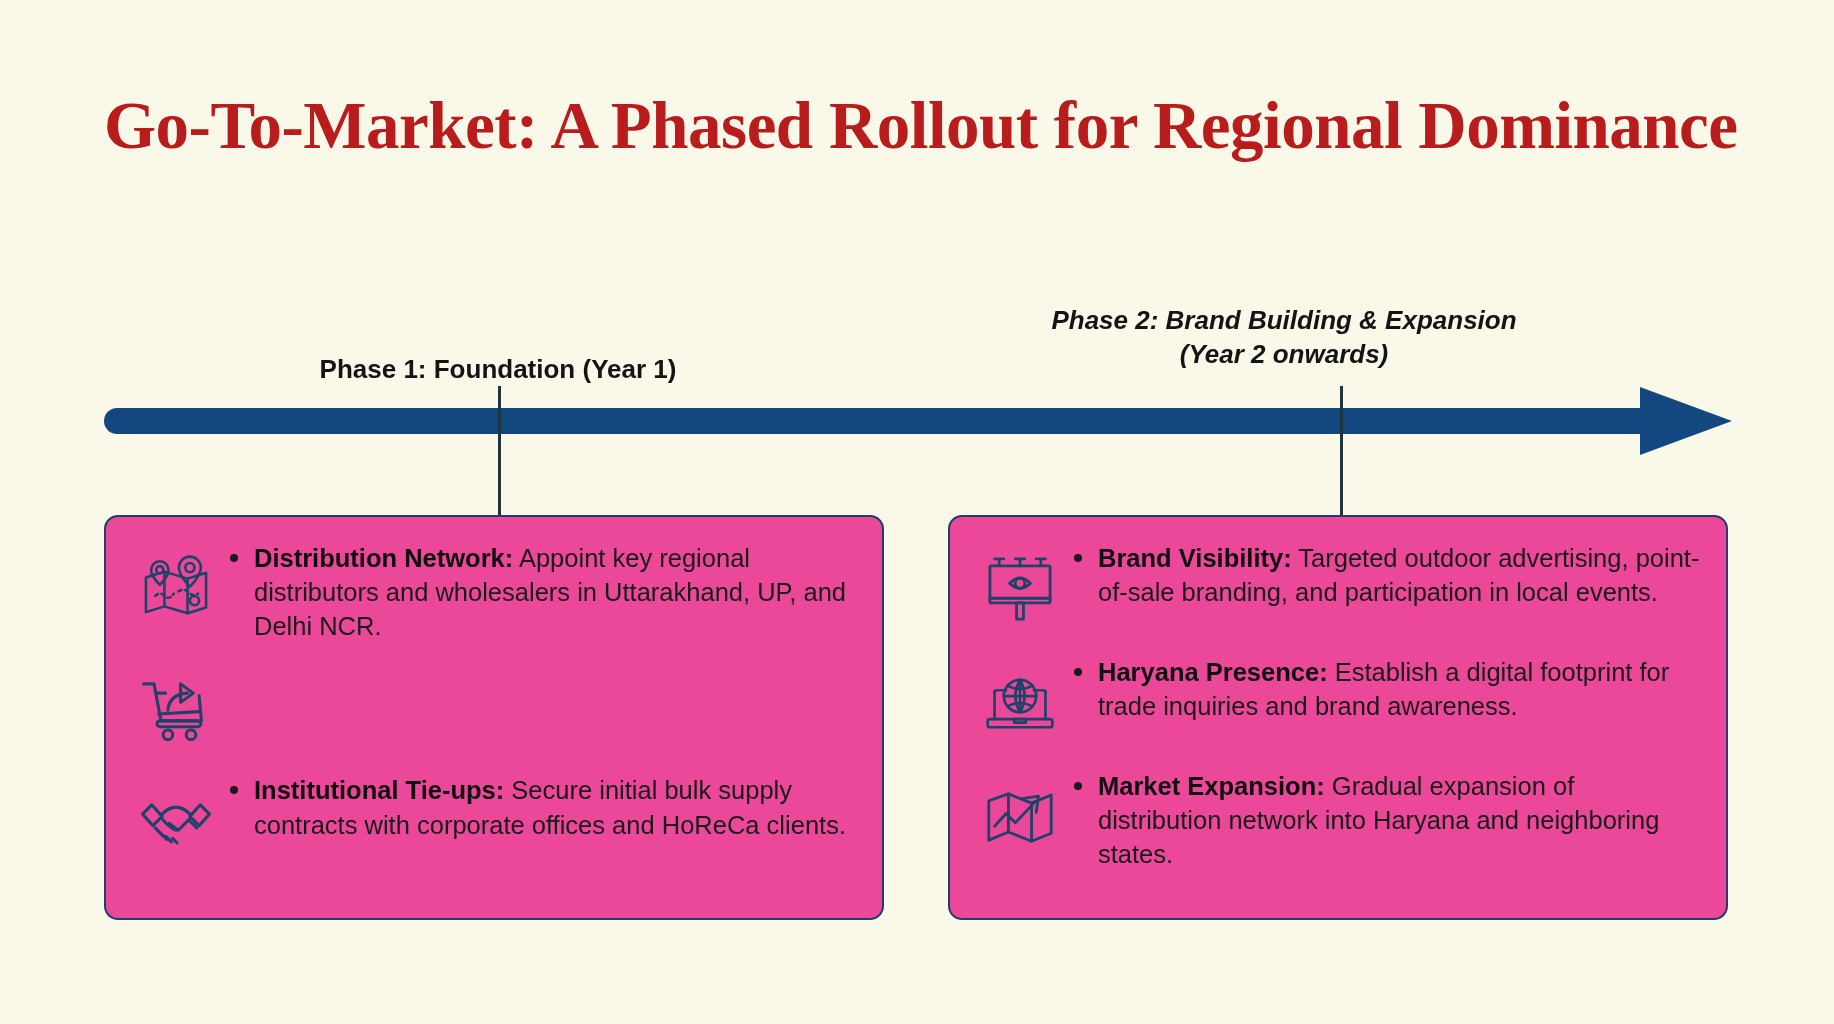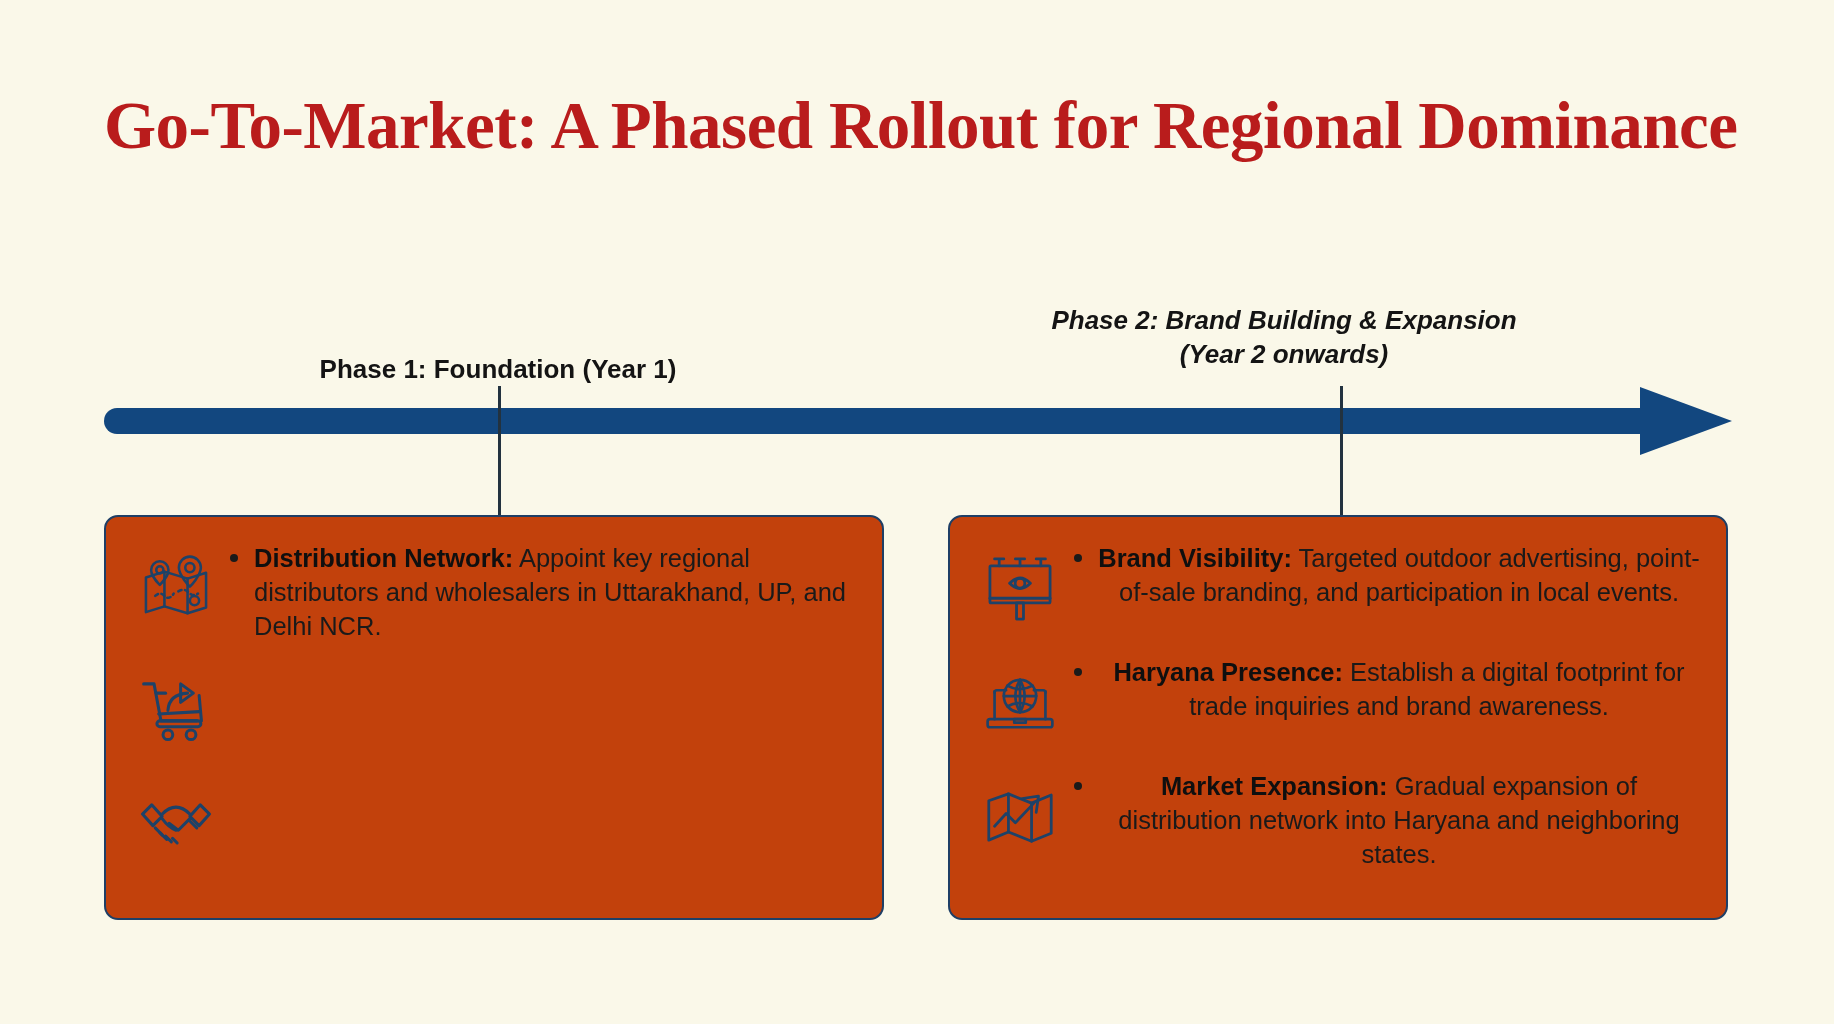--- a/index.html
+++ b/index.html
@@ -89,31 +89,31 @@
     width: 560px;
     font-style: italic;
   }
 
   
   .card {
     position: absolute;
     top: 515px;
     width: 780px;
     height: 405px;
-    background: #c2410c;
+    background: #ec4899;
     border: 2px solid #1e3f66;
     border-radius: 14px;
     box-sizing: border-box;
     padding: 22px 26px 22px 22px;
     display: flex;
     flex-direction: column;
     justify-content: flex-start;
   }
   .card-left { left: 104px; }
-  .card-right { left: 948px; text-align: center; }
+  .card-right { left: 948px; }
 
   .item-row {
     display: flex;
     align-items: flex-start;
     margin-bottom: 14px;
   }
   .item-row:last-child { margin-bottom: 0; }
 
   .item-icon {
     flex: 0 0 96px;
@@ -214,20 +214,23 @@
         <path d="M20 26 q6 -6 12 -6 t12 6"></path>
         <path d="M44 30 L34 40 L26 34"></path>
         <path d="M20 30 q6 8 12 10"></path>
         <path d="M14 38 l6 6"></path>
         <path d="M18 42 l6 6"></path>
         <path d="M23 45 l5 5"></path>
         <path d="M29 47 l4 4"></path>
         <path d="M44 32 l6 6"></path>
       </svg>
     </div>
+    <div class="item-text">
+      <span class="item-term">Institutional Tie-ups:</span><span> Secure initial bulk supply contracts with corporate offices and HoReCa clients.</span>
+    </div>
   </div>
 
 </div>
 
 <div class="card card-right">
 
   <div class="item-row">
     <div class="item-icon">
       <svg viewBox="0 0 64 64" fill="none" stroke="#1e4268" stroke-width="2.4" stroke-linecap="round" stroke-linejoin="round">
         <rect x="6" y="12" width="52" height="32" rx="1"></rect>

